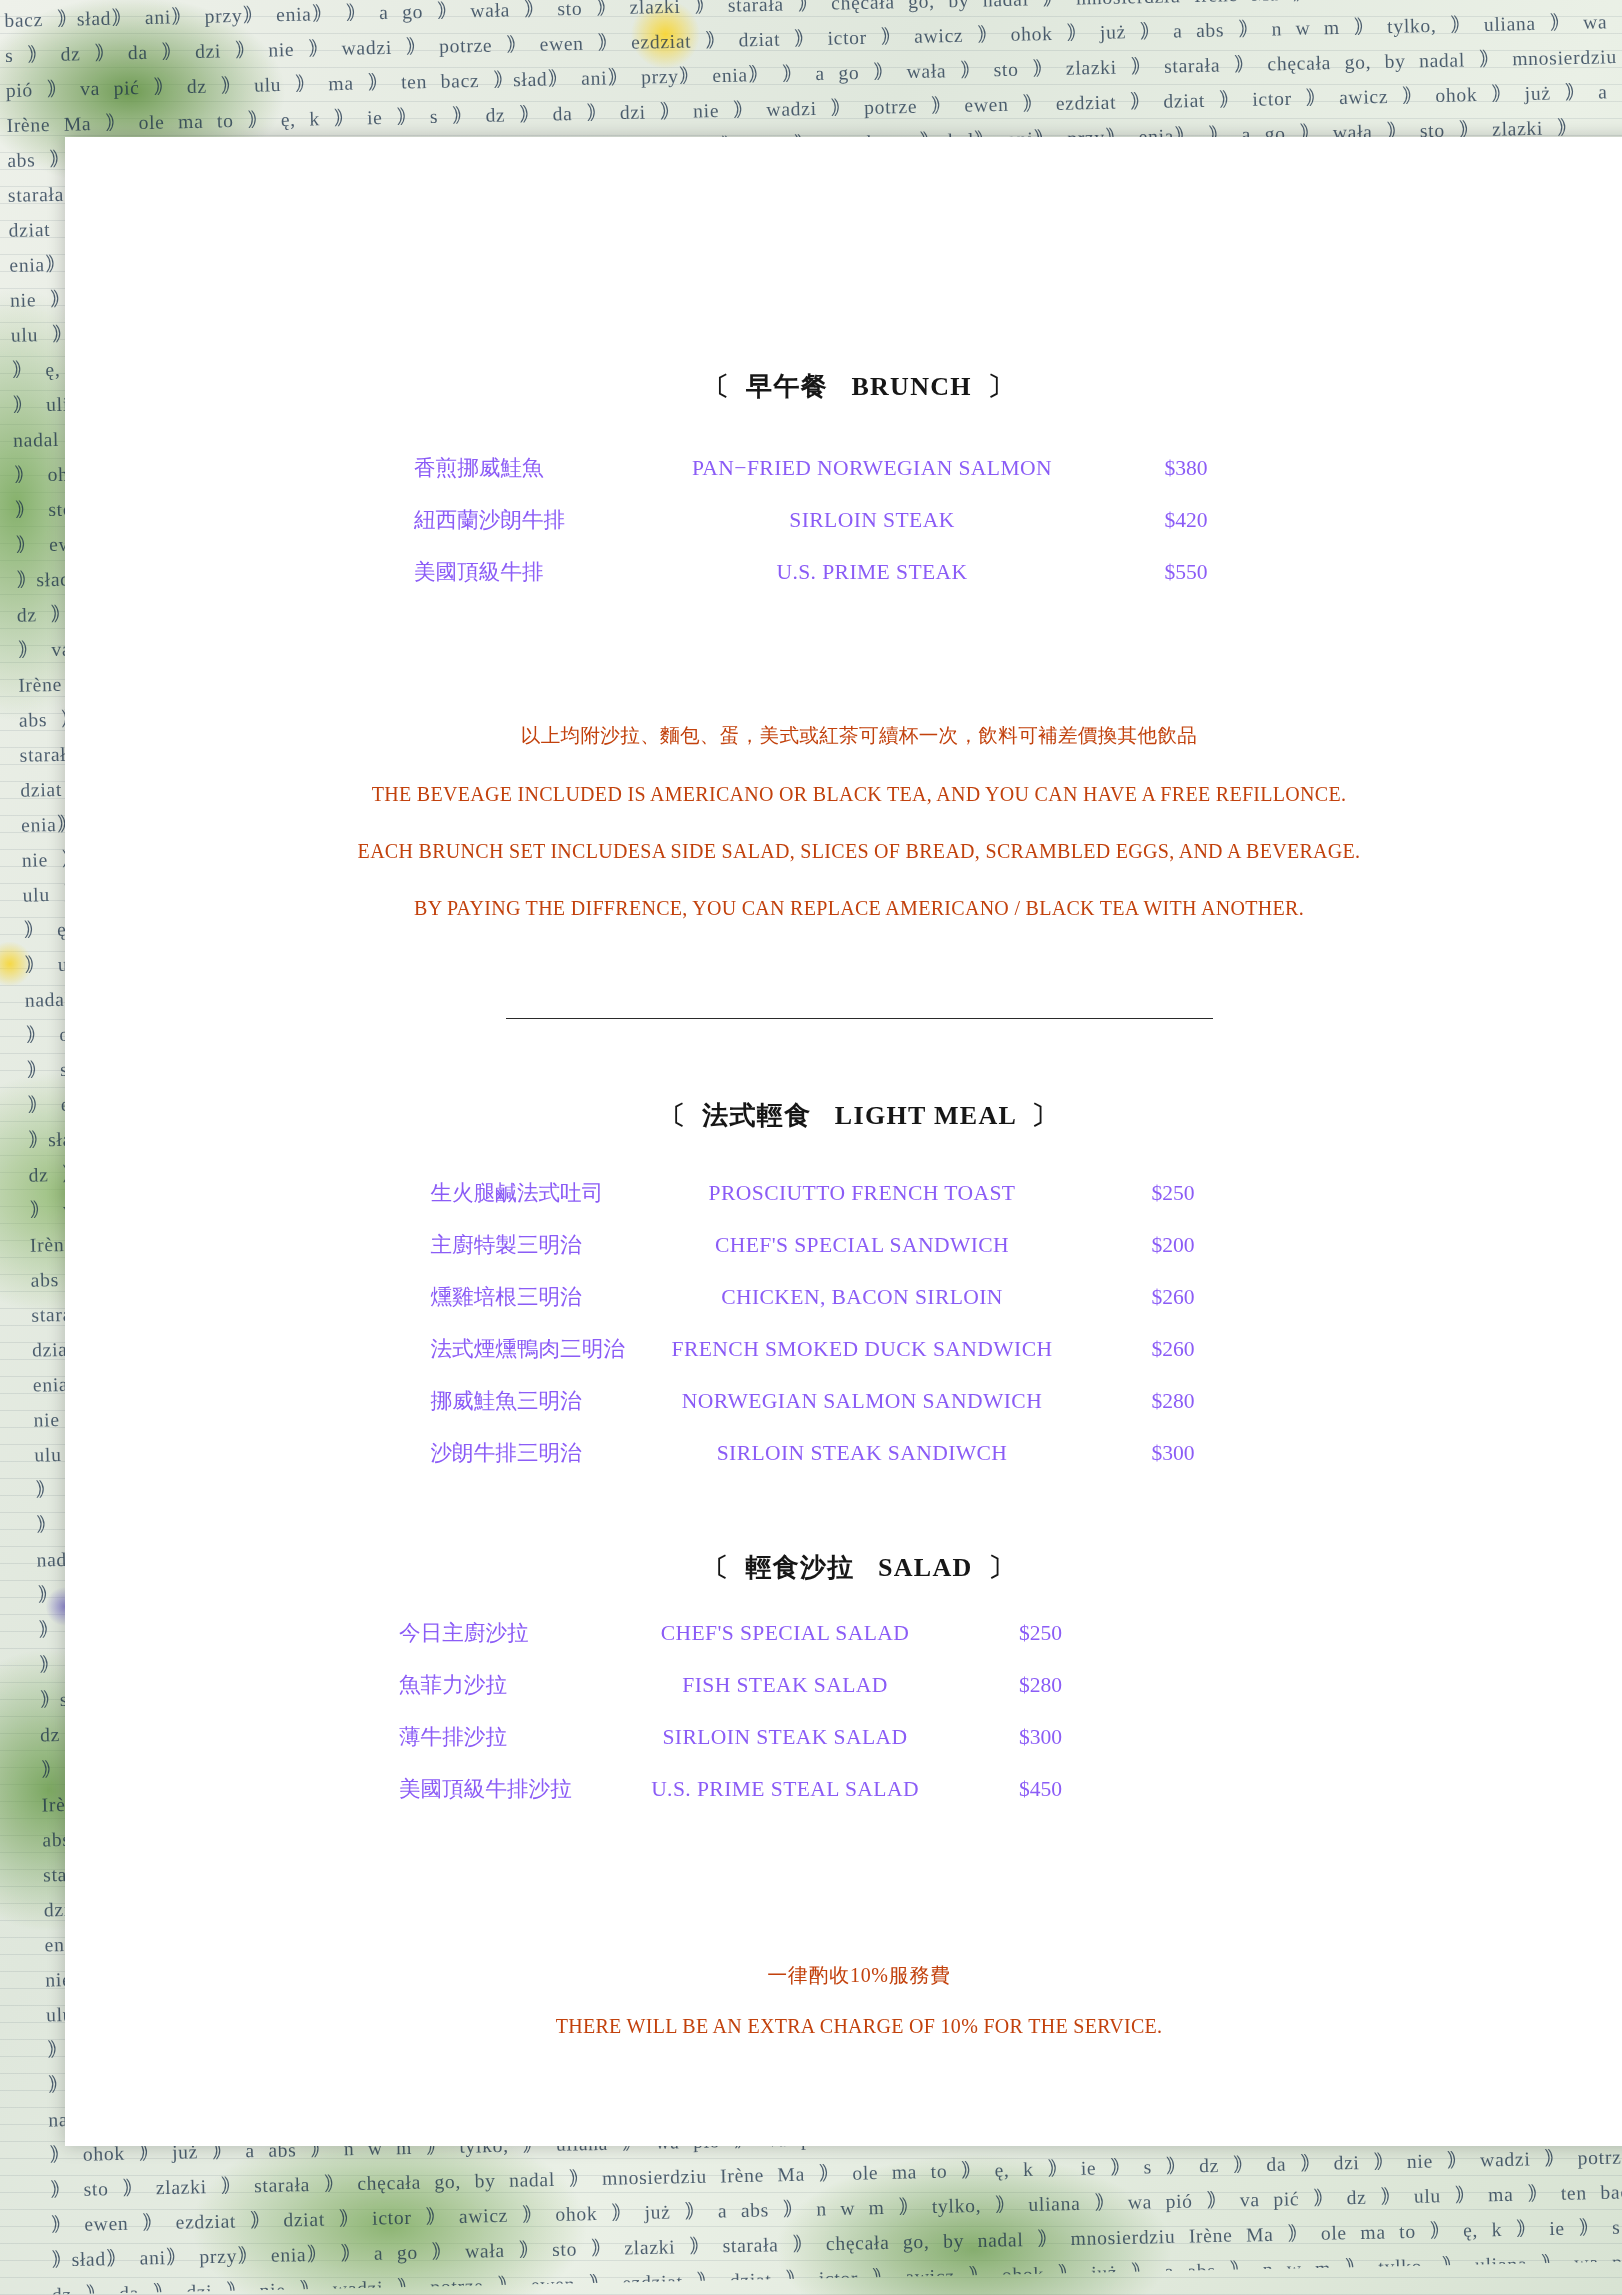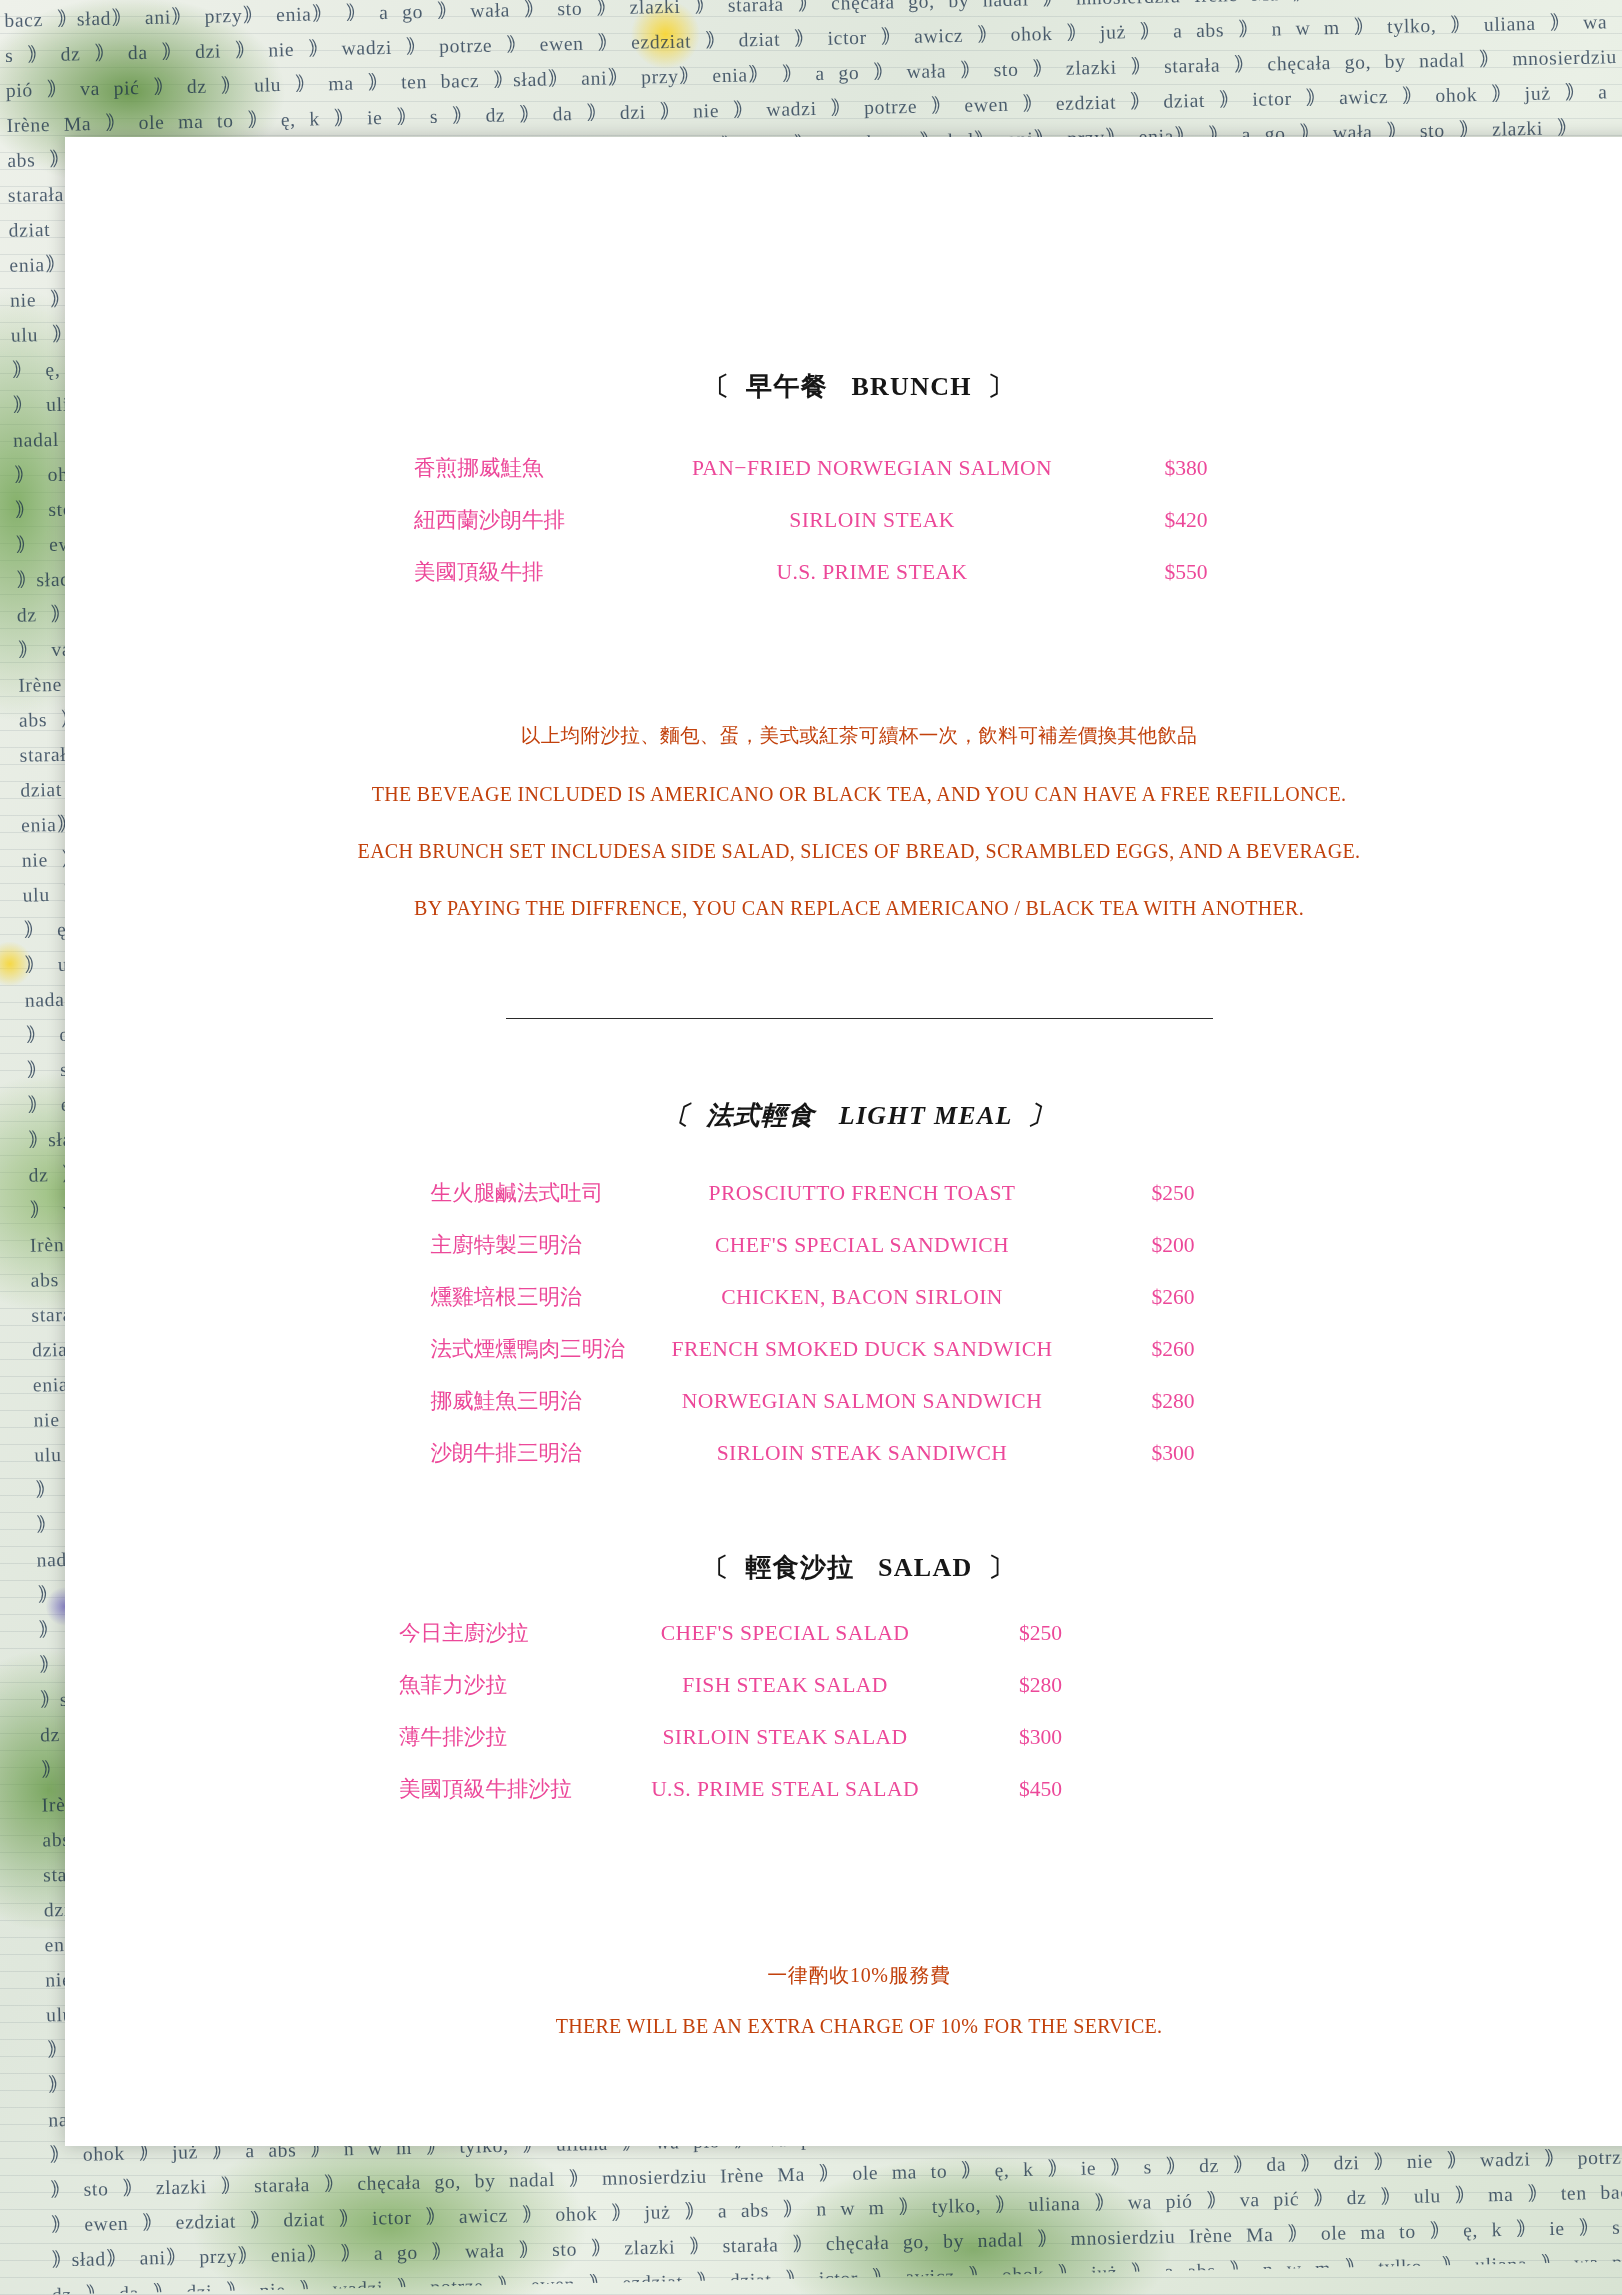--- a/index.html
+++ b/index.html
@@ -73,33 +73,33 @@
 
   .section-title {
     text-align: center;
     font-size: 26px;
     letter-spacing: 1.3px;
     color: #161616;
     margin: 0;
     white-space: pre;
   }
   #brunch-title { padding-top: 232px; }
-  #light-title  { padding-top: 79px; font-style: italic; }
+  #light-title  { padding-top: 79px; }
   #salad-title  { padding-top: 71px; }
 
   .menu-list {
     margin: 0 auto;
     padding: 0;
     list-style: none;
   }
   .menu-row {
     display: flex;
     align-items: baseline;
     font-size: 21.6px;
-    color: #ec4899;
+    color: #8b5cf6;
     line-height: 52px;
     white-space: nowrap;
   }
   .zh  { text-align: left; }
   .en  { text-align: center; letter-spacing: 0.4px; }
   .price { text-align: left; }
 
   
   #brunch-list { width: 890px; margin-top: 38px; }
   #brunch-list .zh    { width: 229px; }

